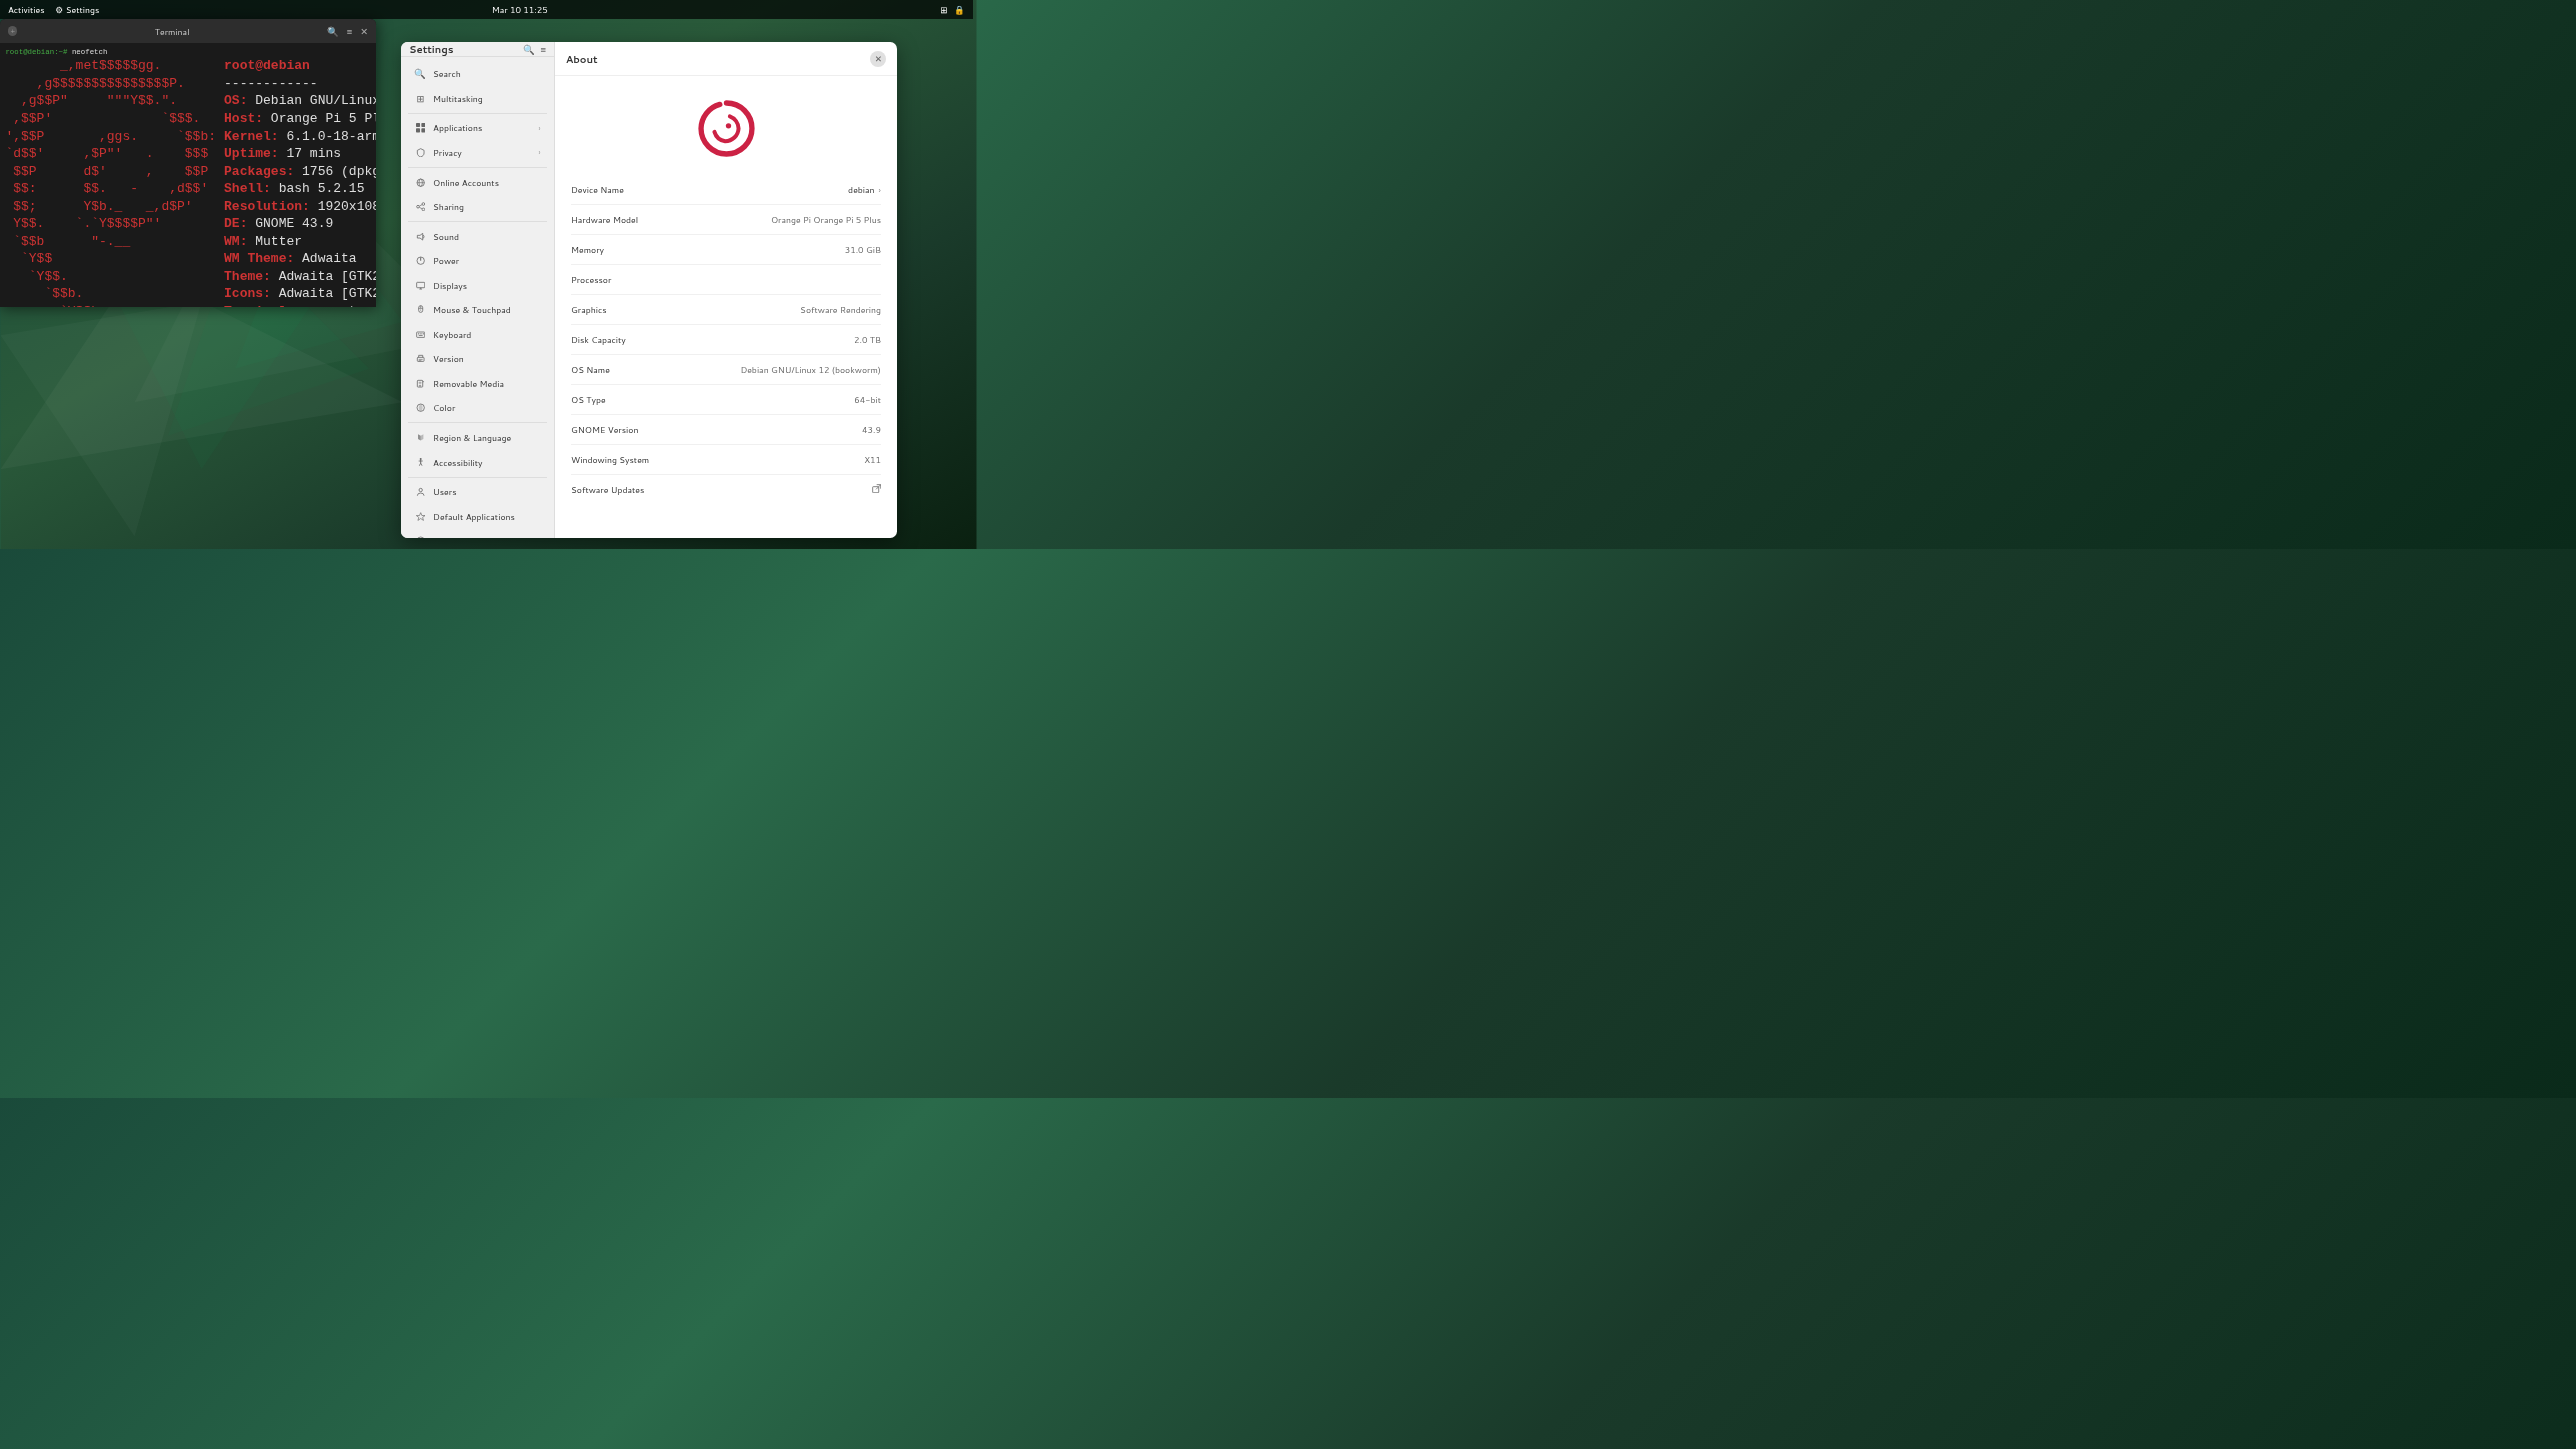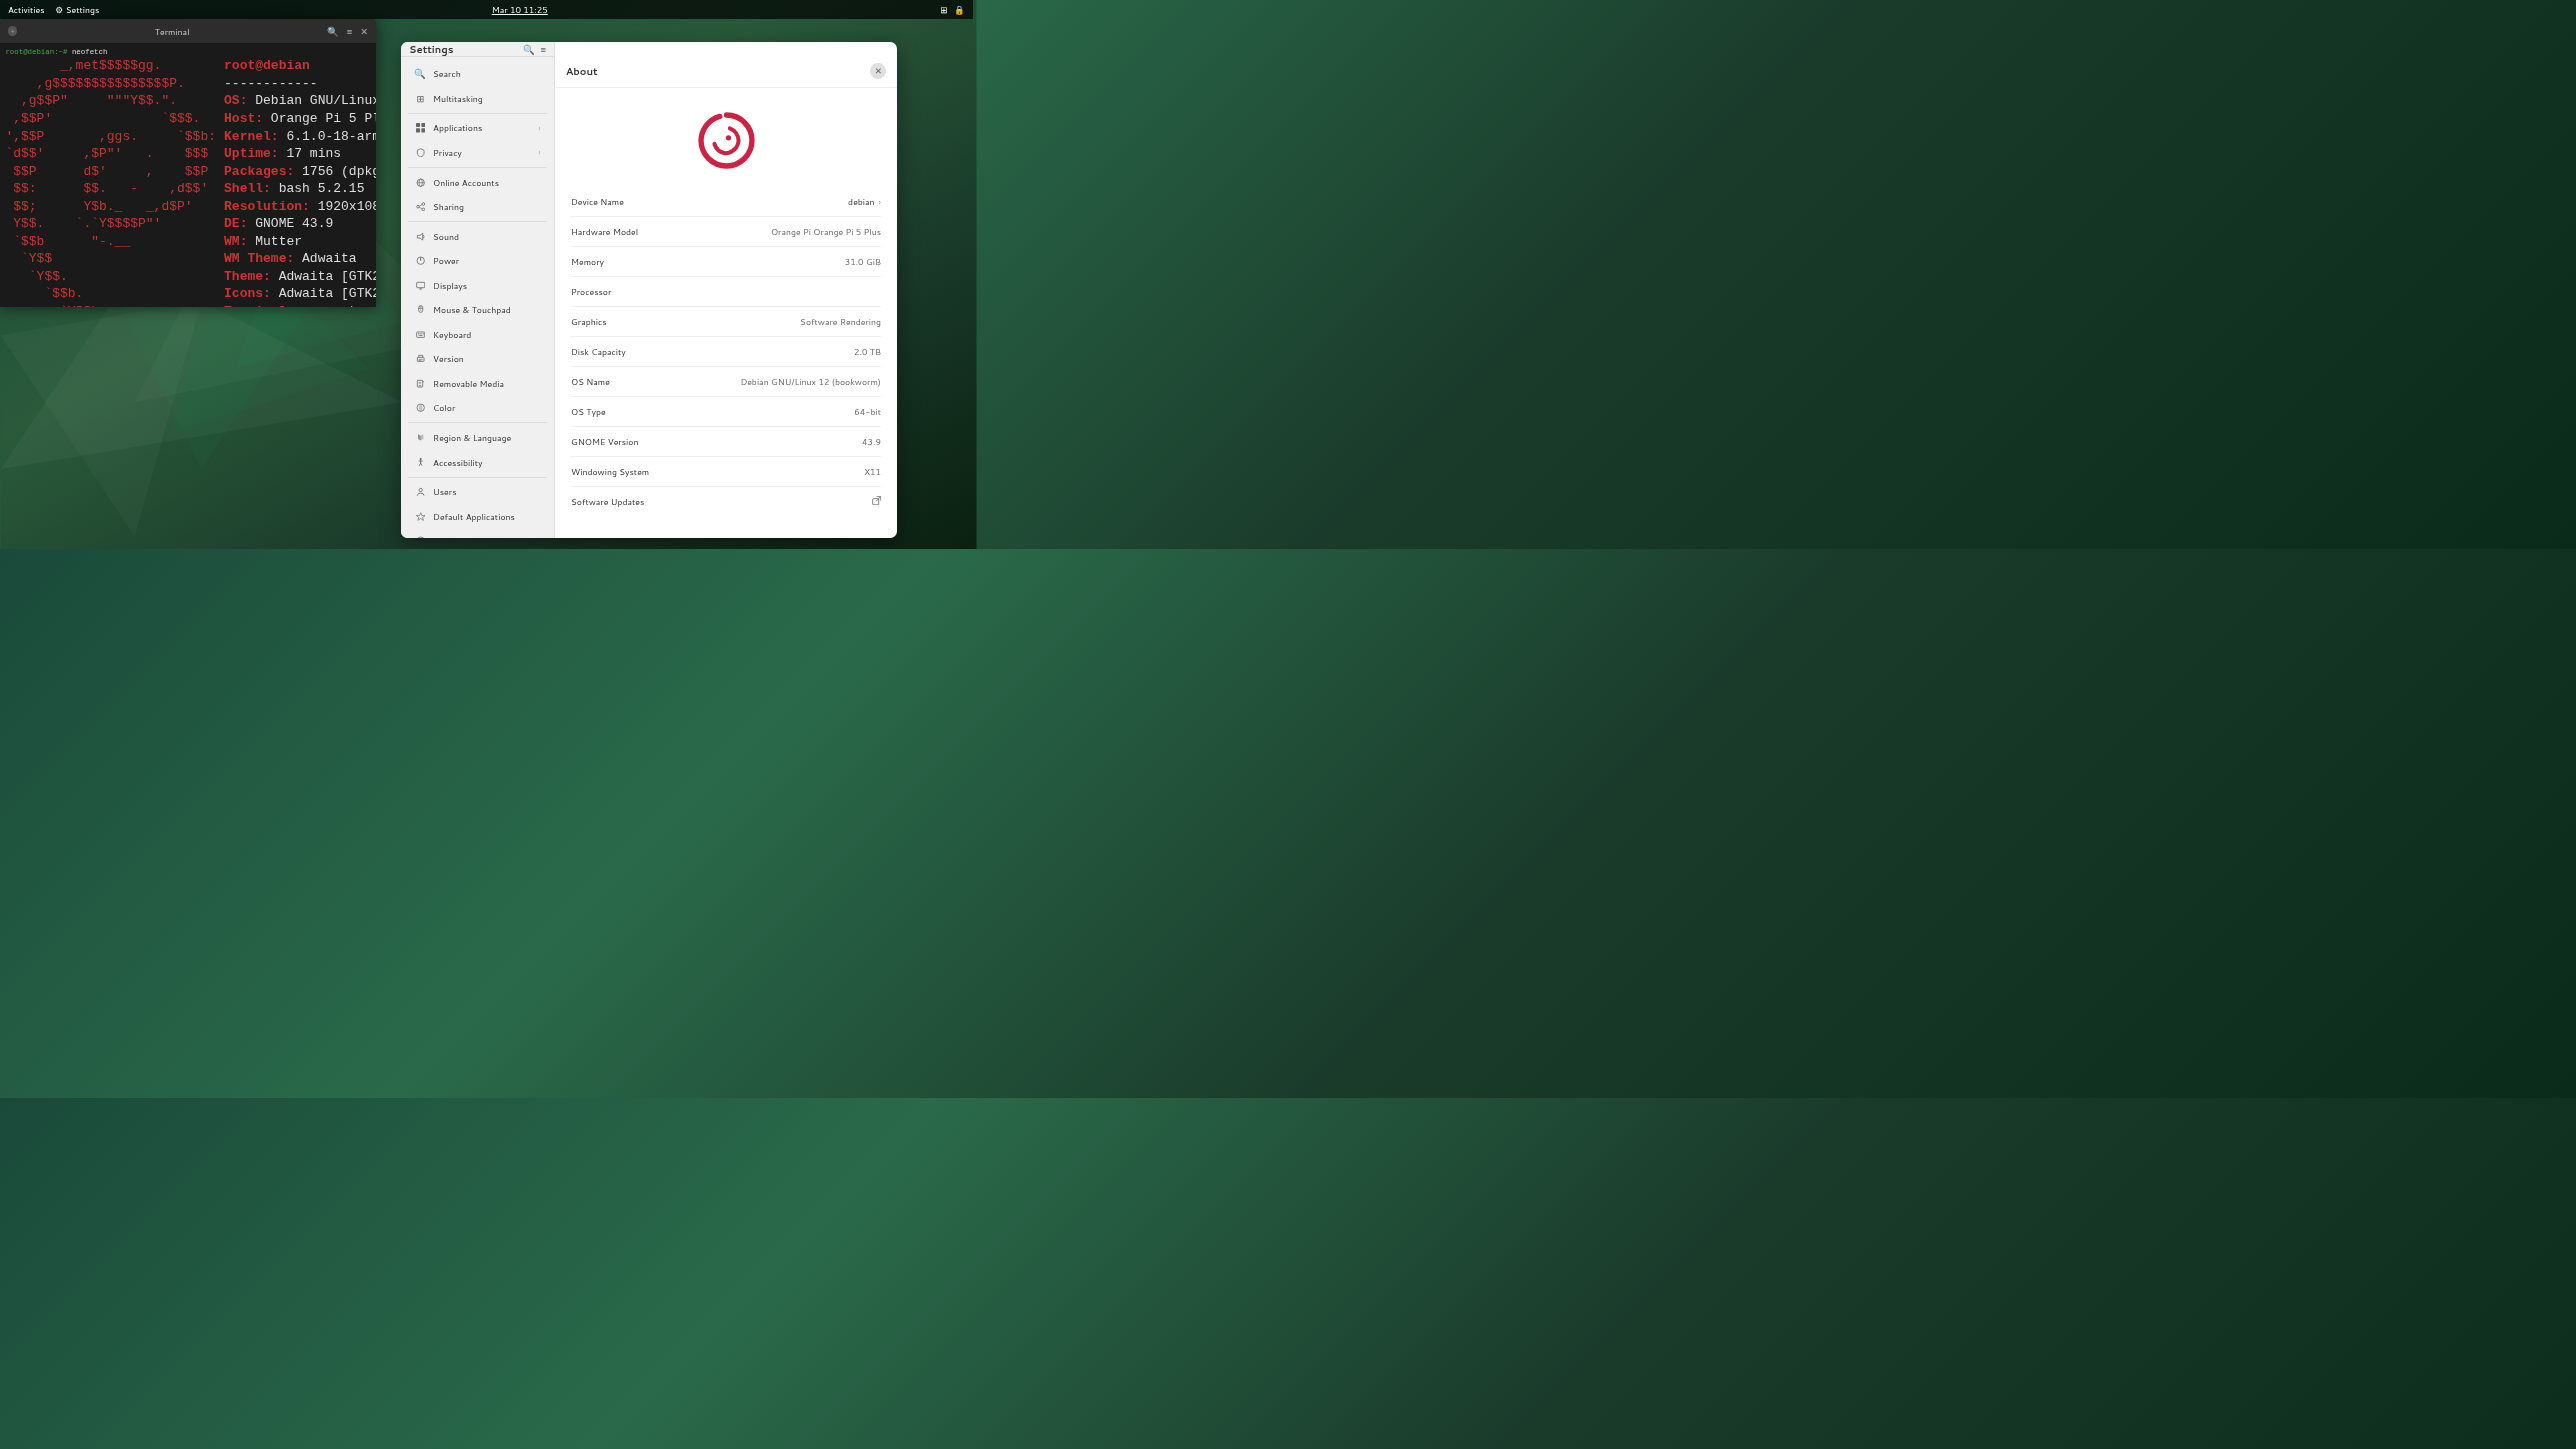--- a/index.html
+++ b/index.html
@@ -28,21 +28,21 @@
       background: rgba(0,0,0,0.7);
       display: flex;
       align-items: center;
       justify-content: space-between;
       padding: 0 8px;
       z-index: 100;
       color: white;
       font-size: 8.7px;
     }
     .topbar-left { display: flex; align-items: center; gap: 10.7px; }
-    .topbar-center { font-weight: 500; text-decoration: underline; }
+    .topbar-center { font-weight: 500; }
     .topbar-right { display: flex; align-items: center; gap: 6.7px; }
     .activities-btn { font-size: 8.7px; cursor: pointer; }
     .settings-btn { display: flex; align-items: center; gap: 2.7px; font-size: 8.7px; cursor: pointer; }
 
     
     .terminal-window {
       position: absolute;
       top: 19px;
       left: 0;
       width: 376px;
@@ -144,21 +144,20 @@
       flex-direction: column;
       overflow-y: auto;
     }
     .about-header {
       height: 34px;
       display: flex;
       align-items: center;
       justify-content: space-between;
       padding: 0 10.7px;
       border-bottom: 0.7px solid #eee;
-      margin-top: 12px;
     }
     .about-title { font-size: 10px; font-weight: 600; color: #333; }
     .about-close {
       width: 16px; height: 16px;
       border-radius: 50%;
       background: #e0e0e0;
       display: flex; align-items: center; justify-content: center;
       cursor: pointer;
       font-size: 8.7px;
       color: #666;

